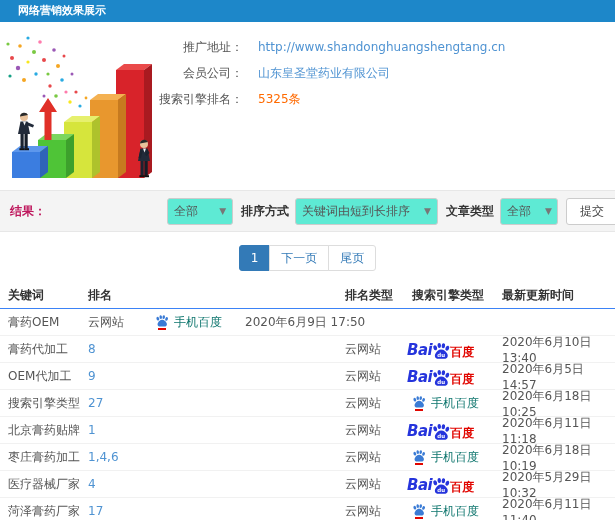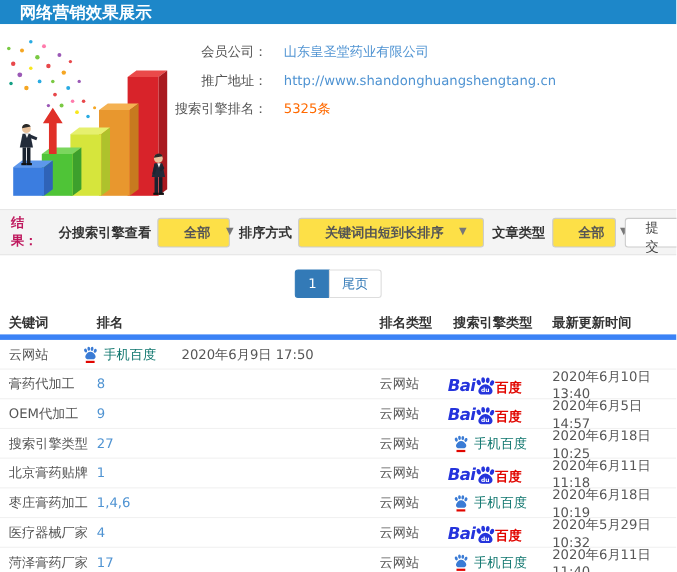--- a/index.html
+++ b/index.html
@@ -1,60 +1,60 @@
 <!DOCTYPE html>
 <html><head>
 <meta charset="utf-8">
 <style>
   * { box-sizing: border-box; margin: 0; padding: 0; }
   html,body { width:615px; height:520px; overflow:hidden; background:#fff;
     font-family:"DejaVu Sans","Liberation Sans",sans-serif; }
 
-  .topbar { height:22px; background:#1d87c9; color:#fff; font-size:15px;
+  .topbar { height:22px; background:#1d87c9; color:#fff; font-size:11px;
     font-weight:bold; line-height:22px; padding-left:18px; }
 
   .info-section { position:relative; height:168px; background:#fff; }
   .illustration { position:absolute; left:0; top:8px; width:185px; height:160px; }
   .info-fields { position:absolute; left:138px; top:12px; right:0; }
   .info-row { display:flex; align-items:center; height:26px; font-size:12px; }
   .info-label { width:105px; text-align:right; color:#555; white-space:nowrap; }
   .info-value { margin-left:15px; color:#555; }
   .info-value.link { color:#4f93d2; text-decoration:none; cursor:pointer; }
   .info-value.orange { color:#ff6a00; }
   .orange-unit { color:#ff6a00; }
 
   .filter-bar { height:42px; background:#f4f4f4; border-top:1px solid #e7e7e7;
     border-bottom:1px solid #e7e7e7; display:flex; align-items:center;
     font-size:12px; padding-left:10px; }
   .result-label { color:#be185d; font-weight:bold; }
   .filter-right { margin-left:auto; display:flex; align-items:center; }
   .filter-label { font-weight:bold; color:#333; margin:0 6px 0 8px; white-space:nowrap; }
-  .select-box { background:#fde047; border:1px solid #ccc; border-radius:3px;
-    height:27px; display:flex; align-items:center; padding:0 23px; color:#555;
-    cursor:pointer; white-space:nowrap;font-weight:bold; }
+  .select-box { background:#5eead4; border:1px solid #ccc; border-radius:3px;
+    height:27px; display:flex; align-items:center; padding:0 6px; color:#555;
+    cursor:pointer; white-space:nowrap; }
   .select-box .caret { color:#777; font-size:9px; margin-left:14px; }
   .sel-engine { width:66px; justify-content:space-between; }
   .sel-sort  { min-width:128px; justify-content:space-between; }
   .sel-article { width:58px; justify-content:space-between; }
   .submit-btn { background:#fff; border:1px solid #ccc; border-radius:3px;
     height:27px; padding:0 13px; font-size:12px; color:#444; margin-left:8px;
     margin-right:-3px; cursor:pointer; }
 
   .pagination { margin-top:13px; height:26px; display:flex; justify-content:center; }
   .page-btn { height:26px; line-height:24px; padding:0 11px; font-size:12px;
     border:1px solid #ddd; background:#fff; color:#337ab7; cursor:pointer;
     margin-left:-1px; }
   .page-btn.first { border-radius:3px 0 0 3px; margin-left:0; }
   .page-btn.last { border-radius:0 3px 3px 0; }
   .page-btn.active { background:#337ab7; border-color:#337ab7; color:#fff; }
 
   .table { margin-top:11px; font-size:12px; }
   .trow { display:flex; align-items:center; height:27px;
     border-bottom:1px solid #f1f1f1; padding-left:8px; color:#555; }
-  .trow.thead { font-weight:bold; color:#333; border-bottom:5px solid #3b82f6; }
+  .trow.thead { font-weight:bold; color:#333; border-bottom:1px solid #3b82f6; }
   .c1 { width:80px; }
   .c2 { width:257px; }
   .c3 { width:67px; }
   .c4 { width:90px; display:flex; align-items:center; }
   .c5 { flex:1; }
   .rank-link { color:#4f93d2; cursor:pointer; }
 
   .mb-badge { display:flex; align-items:center; }
   .mb-paw { position:relative; width:14px; height:16px; margin-right:5px; }
   .mb-paw svg { display:block; }
@@ -155,71 +155,72 @@
       <path d="M11.5 10 l2 4 l-3 3 l-1.4 -1.6z" fill="#1c2430"></path>
       <rect x="4.5" y="22" width="3.2" height="14.5" fill="#1a2330"></rect>
       <rect x="8.5" y="22" width="3.2" height="14.5" fill="#151d28"></rect>
       <rect x="3.4" y="36.2" width="4.8" height="2" fill="#111"></rect>
       <rect x="8.2" y="36.2" width="4.8" height="2" fill="#111"></rect>
     </g>
   </svg>
 
   <div class="info-fields">
     <div class="info-row">
+      <span class="info-label">推广地址：</span>
+      <a class="info-value link">http://www.shandonghuangshengtang.cn</a>
+    </div>
+    <div class="info-row">
       <span class="info-label">会员公司：</span>
       <a class="info-value link">山东皇圣堂药业有限公司</a>
-    </div>
-    <div class="info-row">
-      <span class="info-label">推广地址：</span>
-      <a class="info-value link">http://www.shandonghuangshengtang.cn</a>
     </div>
     <div class="info-row">
       <span class="info-label">搜索引擎排名：</span>
       <span class="info-value orange"><span>5325</span><span class="orange-unit">条</span></span>
     </div>
   </div>
 </div>
 
 <div class="filter-bar">
   <span class="result-label">结果：</span>
   <div class="filter-right">
-    <span class="filter-label">分搜索引擎查看</span>
     <div class="select-box sel-engine">
       <span>全部</span>
       <span class="caret">▼</span>
     </div>
     <span class="filter-label">排序方式</span>
     <div class="select-box sel-sort">
       <span>关键词由短到长排序</span>
       <span class="caret">▼</span>
     </div>
     <span class="filter-label">文章类型</span>
     <div class="select-box sel-article">
       <span>全部</span>
       <span class="caret">▼</span>
     </div>
     <button class="submit-btn">提交</button>
   </div>
 </div>
 
 <div class="pagination">
   <span class="page-btn first active">1</span>
+  <span class="page-btn">下一页</span>
   <span class="page-btn last">尾页</span>
 </div>
 
 <div class="table">
   <div class="trow thead">
     <div class="c1">关键词</div>
     <div class="c2">排名</div>
     <div class="c3">排名类型</div>
     <div class="c4">搜索引擎类型</div>
     <div class="c5">最新更新时间</div>
   </div>
   <div>
       <div class="trow">
+    <div class="c1">膏药OEM</div>
     <div class="c3">云网站</div>
     <div class="c4">
       <span class="mb-badge">
         <span class="mb-paw">
           <svg width="14" height="14" viewBox="0 0 30 26">
             <g fill="#3a7bd5">
               <ellipse cx="6" cy="8" rx="2.8" ry="4" transform="rotate(-22 6 8)"></ellipse>
               <ellipse cx="12.3" cy="4.5" rx="2.7" ry="4" transform="rotate(-6 12.3 4.5)"></ellipse>
               <ellipse cx="18.7" cy="4.8" rx="2.7" ry="4" transform="rotate(8 18.7 4.8)"></ellipse>
               <ellipse cx="24.8" cy="8.6" rx="2.8" ry="4" transform="rotate(24 24.8 8.6)"></ellipse>

